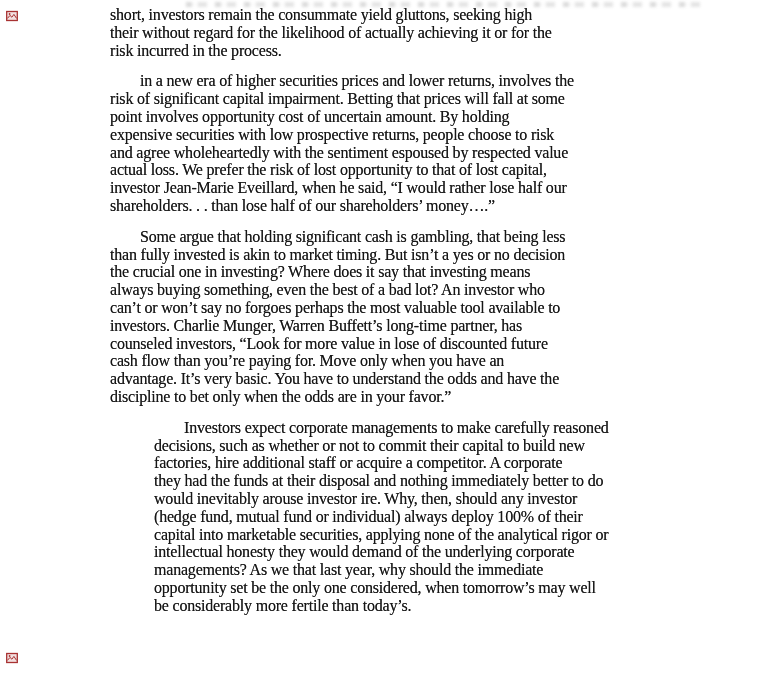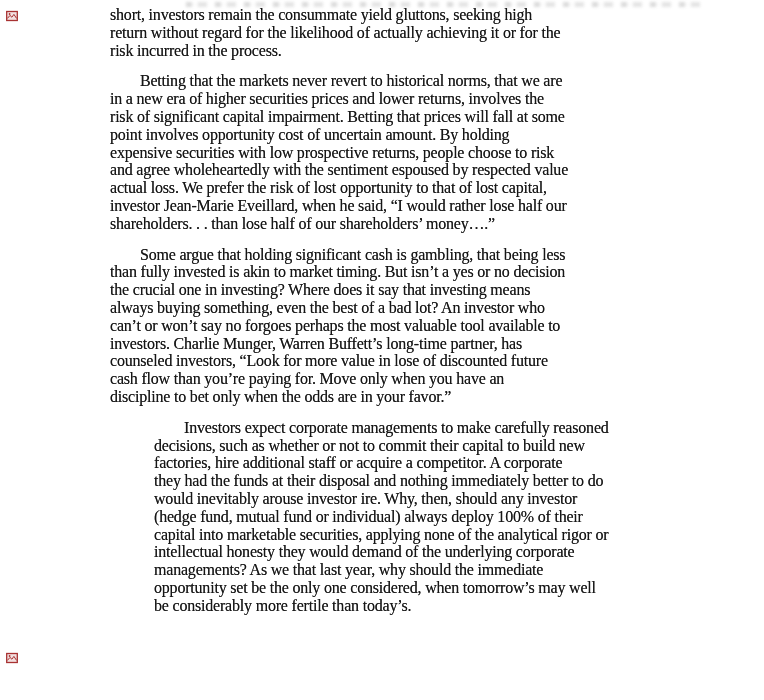--- a/index.html
+++ b/index.html
@@ -68,45 +68,45 @@
       <rect x="0.7" y="1.5" width="10.6" height="9" fill="rgba(168,50,50,0.15)" stroke="#a83232" stroke-width="1.3"></rect>
       <path d="M1.4 8.4 L4 5.4 L5.9 7.2 L7.9 4.4 L10.6 8.4" stroke="#a83232" stroke-width="1" fill="none"></path>
       <circle cx="3.6" cy="4" r="0.9" fill="#a83232"></circle>
     </svg>
   </span>
 
   <div class="textblock">
 
     <p class="para">
       <span class="line">short, investors remain the consummate yield gluttons, seeking high</span>
-      <span class="line">return without regard for the likelihood of actually achieving it or for the</span>
+      <span class="line">their without regard for the likelihood of actually achieving it or for the</span>
       <span class="line">risk incurred in the process.</span>
     </p>
 
     <p class="para indent-first">
-      <span class="line">Betting that the markets never revert to historical norms, that we are</span>
       <span class="line">in a new era of higher securities prices and lower returns, involves the</span>
       <span class="line">risk of significant capital impairment. Betting that prices will fall at some</span>
       <span class="line">point involves opportunity cost of uncertain amount. By holding</span>
       <span class="line">expensive securities with low prospective returns, people choose to risk</span>
       <span class="line">and agree wholeheartedly with the sentiment espoused by respected value</span>
       <span class="line">actual loss. We prefer the risk of lost opportunity to that of lost capital,</span>
       <span class="line">investor Jean-Marie Eveillard, when he said, “I would rather lose half our</span>
       <span class="line">shareholders. . . than lose half of our shareholders’ money….”</span>
     </p>
 
     <p class="para indent-first">
       <span class="line">Some argue that holding significant cash is gambling, that being less</span>
       <span class="line">than fully invested is akin to market timing. But isn’t a yes or no decision</span>
       <span class="line">the crucial one in investing? Where does it say that investing means</span>
       <span class="line">always buying something, even the best of a bad lot? An investor who</span>
       <span class="line">can’t or won’t say no forgoes perhaps the most valuable tool available to</span>
       <span class="line">investors. Charlie Munger, Warren Buffett’s long-time partner, has</span>
       <span class="line">counseled investors, “Look for more value in lose of discounted future</span>
       <span class="line">cash flow than you’re paying for. Move only when you have an</span>
+      <span class="line">advantage. It’s very basic. You have to understand the odds and have the</span>
       <span class="line">discipline to bet only when the odds are in your favor.”</span>
     </p>
 
     <p class="para indent-first">
       <span class="line">Investors expect corporate managements to make carefully reasoned</span>
       <span class="line">decisions, such as whether or not to commit their capital to build new</span>
       <span class="line">factories, hire additional staff or acquire a competitor. A corporate</span>
       <span class="line">they had the funds at their disposal and nothing immediately better to do</span>
       <span class="line">would inevitably arouse investor ire. Why, then, should any investor</span>
       <span class="line">(hedge fund, mutual fund or individual) always deploy 100% of their</span>

